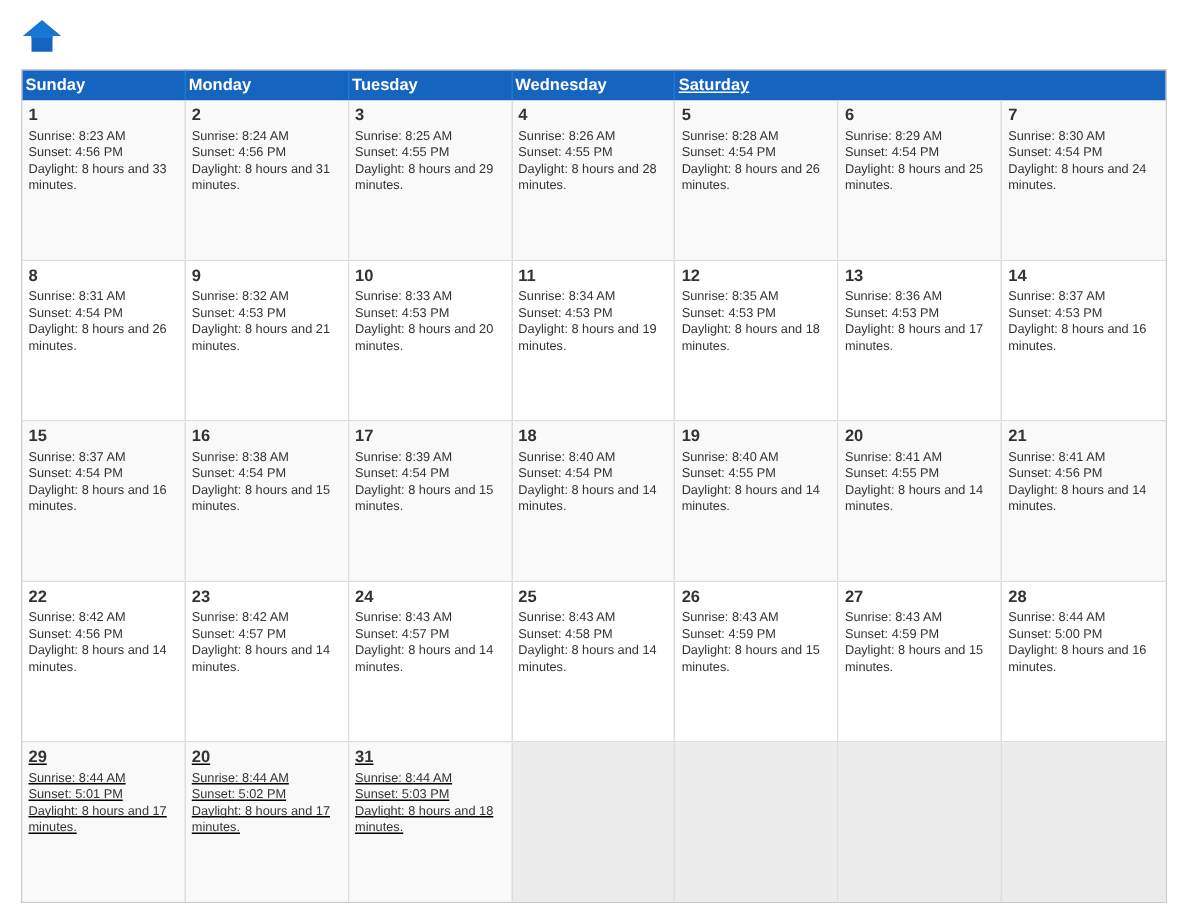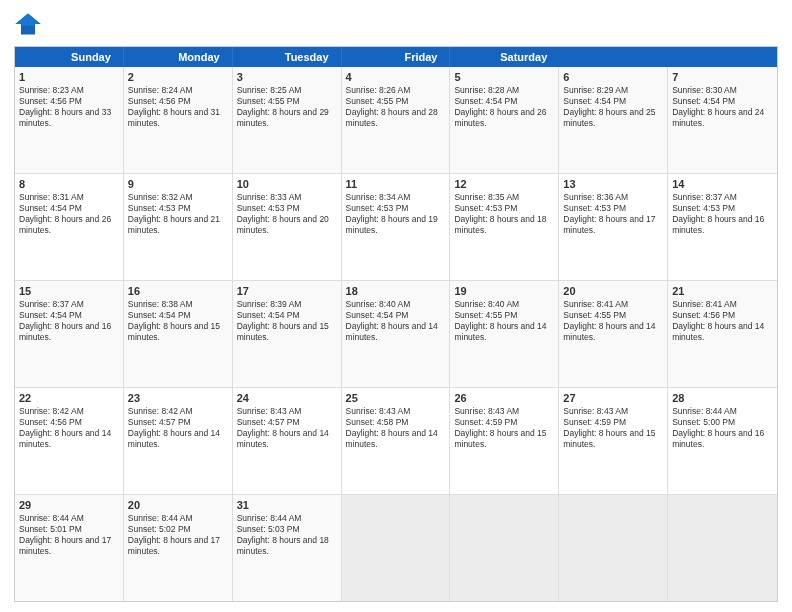--- a/index.html
+++ b/index.html
@@ -62,37 +62,37 @@
     }
     .cal-header {
       display: grid;
       grid-template-columns: repeat(7, 1fr);
       background: #1565C0;
     }
     .cal-header-cell {
       color: #fff;
       font-size: 11px;
       font-weight: bold;
-      text-align: right;
-      padding: 4px 12px;
+      text-align: left;
+      padding: 4px 2px;
       border-right: 1px solid #1e78d0;
     }
-    .cal-header-cell:last-child { border-right: none; }
+    .cal-header-cell:last-child { border-right: none; text-decoration: underline; }
     .cal-body {
       flex: 1;
       display: flex;
       flex-direction: column;
     }
     .cal-row {
       display: grid;
       grid-template-columns: repeat(7, 1fr);
       flex: 1;
       border-bottom: 1px solid #ddd;
     }
-    .cal-row:last-child { border-bottom: none; }
+    .cal-row:last-child { border-bottom: none; text-decoration: underline; }
     .cal-cell {
       border-right: 1px solid #ddd;
       padding: 3px 4px;
       font-size: 8.5px;
       color: #333;
       vertical-align: top;
       background: #fff;
       line-height: 1.3;
     }
     .cal-cell:last-child { border-right: none; }
@@ -126,21 +126,21 @@
       <div class="month-title"></div>
       <div class="location"></div>
     </div>
   </div>
 
   <div class="calendar">
     <div class="cal-header">
     <div class="cal-header-cell">Sunday</div>
         <div class="cal-header-cell">Monday</div>
         <div class="cal-header-cell">Tuesday</div>
-        <div class="cal-header-cell">Friday</div>
+        <div class="cal-header-cell">Wednesday</div>
         <div class="cal-header-cell">Saturday</div>
       </div>
     <div class="cal-body">
     <div class="cal-row">
           <div class="cal-cell"><span class="day-num">1</span><span>Sunrise: 8:23 AM</span><br><span>Sunset: 4:56 PM</span><br><span>Daylight: 8 hours and 33 minutes.</span></div>
           <div class="cal-cell"><span class="day-num">2</span><span>Sunrise: 8:24 AM</span><br><span>Sunset: 4:56 PM</span><br><span>Daylight: 8 hours and 31 minutes.</span></div>
           <div class="cal-cell"><span class="day-num">3</span><span>Sunrise: 8:25 AM</span><br><span>Sunset: 4:55 PM</span><br><span>Daylight: 8 hours and 29 minutes.</span></div>
           <div class="cal-cell"><span class="day-num">4</span><span>Sunrise: 8:26 AM</span><br><span>Sunset: 4:55 PM</span><br><span>Daylight: 8 hours and 28 minutes.</span></div>
           <div class="cal-cell"><span class="day-num">5</span><span>Sunrise: 8:28 AM</span><br><span>Sunset: 4:54 PM</span><br><span>Daylight: 8 hours and 26 minutes.</span></div>
           <div class="cal-cell"><span class="day-num">6</span><span>Sunrise: 8:29 AM</span><br><span>Sunset: 4:54 PM</span><br><span>Daylight: 8 hours and 25 minutes.</span></div>

